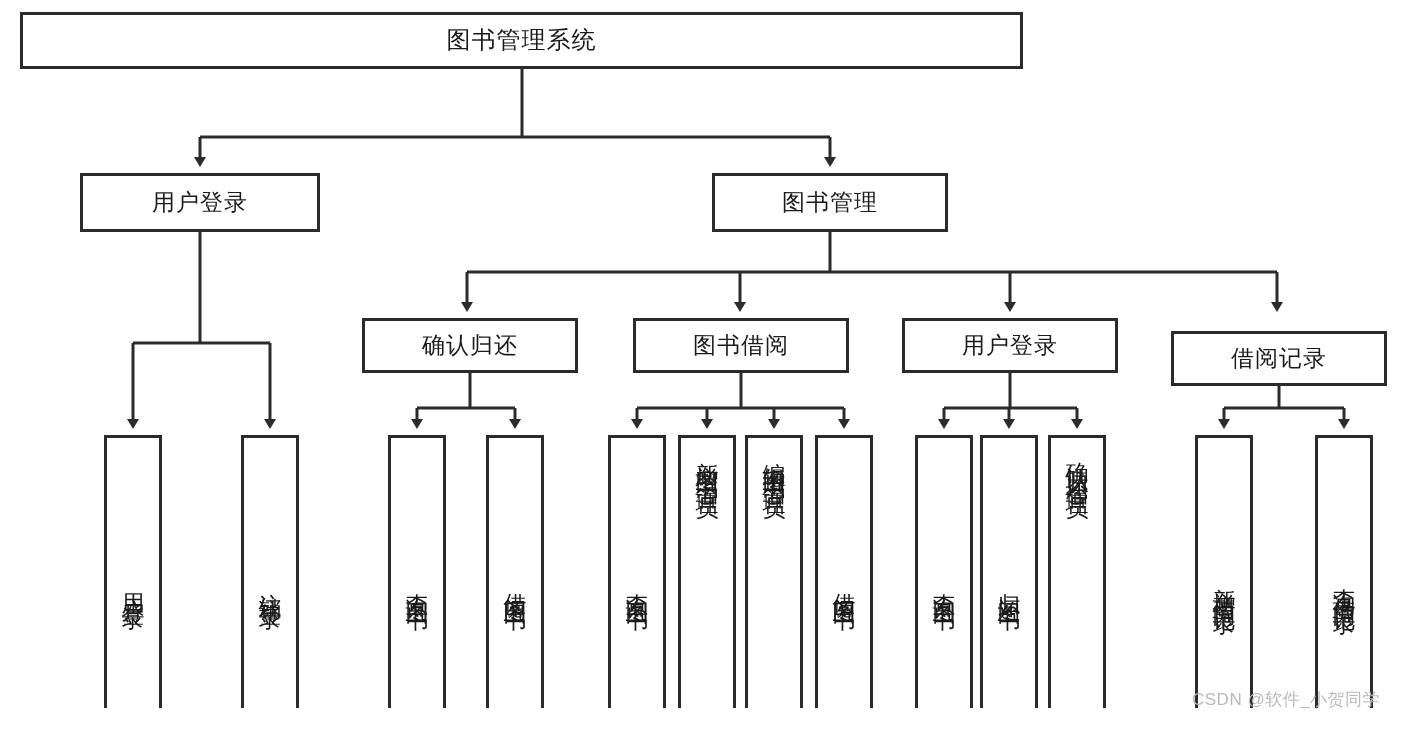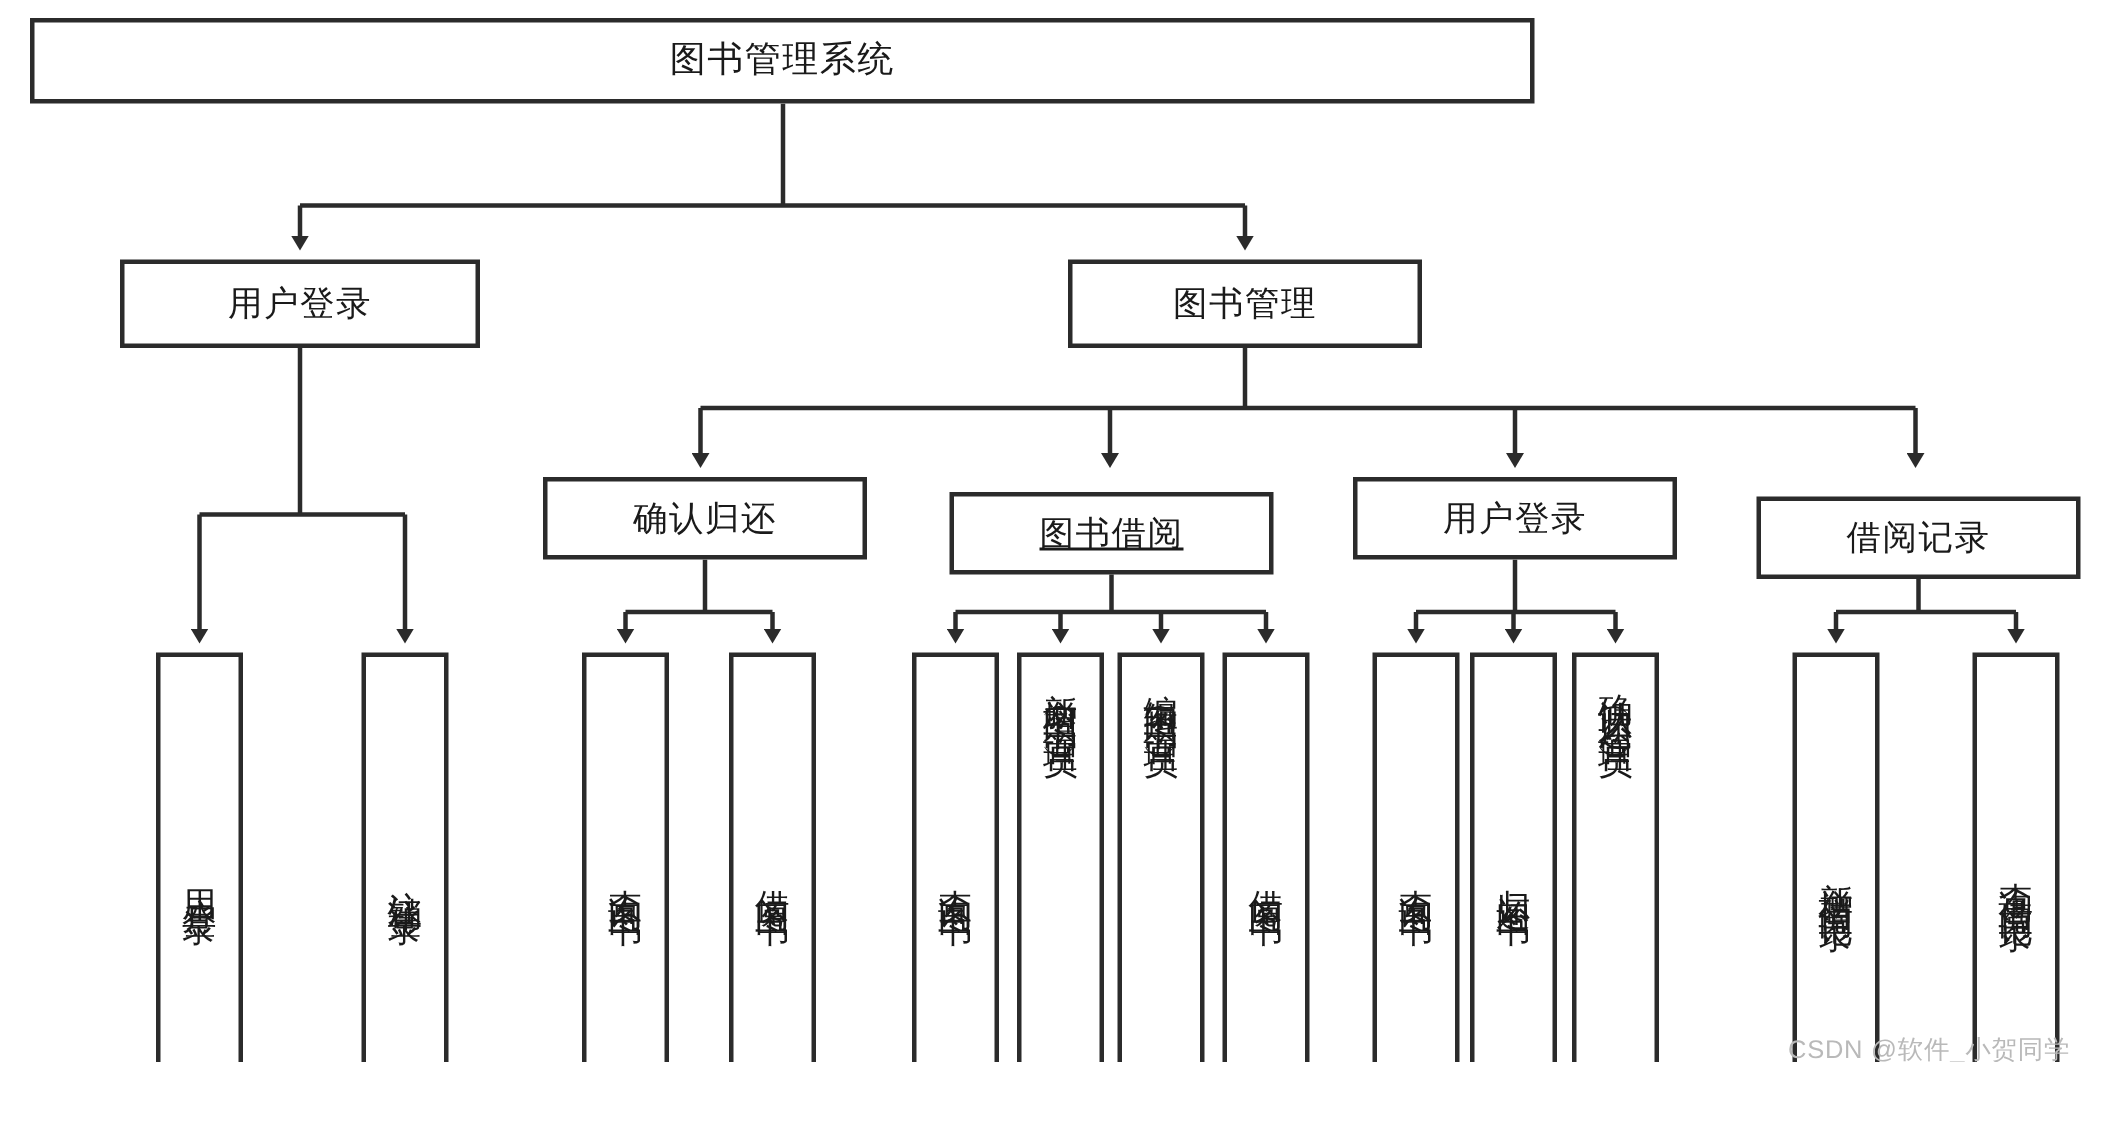--- a/index.html
+++ b/index.html
@@ -120,21 +120,21 @@
       <path d="M 1344,408 L 1344,420" marker-end="url(#arrow)"></path>
     </g>
   </svg>
 
   <div class="node horiz root" style="left:20px; top:12px; width:1003px; height:57px;">图书管理系统</div>
 
   <div class="node horiz" style="left:80px; top:173px; width:240px; height:59px;">用户登录</div>
   <div class="node horiz" style="left:712px; top:173px; width:236px; height:59px;">图书管理</div>
 
   <div class="node horiz" style="left:362px; top:318px; width:216px; height:55px;">确认归还</div>
-  <div class="node horiz" style="left:633px; top:328px; width:216px; height:55px;text-decoration:underline;">图书借阅</div>
+  <div class="node horiz" style="left:633px; top:318px; width:216px; height:55px;">图书借阅</div>
   <div class="node horiz" style="left:902px; top:318px; width:216px; height:55px;">用户登录</div>
   <div class="node horiz" style="left:1171px; top:331px; width:216px; height:55px;">借阅记录</div>
 
   <div class="node vert" style="left:104px; top:435px; width:58px; height:300px;">用户登录</div>
   <div class="node vert" style="left:241px; top:435px; width:58px; height:300px;">注销登录</div>
 
   <div class="node vert" style="left:388px; top:435px; width:58px; height:300px;">查询图书</div>
   <div class="node vert" style="left:486px; top:435px; width:58px; height:300px;">借阅图书</div>
 
   <div class="node vert" style="left:608px; top:435px; width:58px; height:300px;">查询图书</div>

